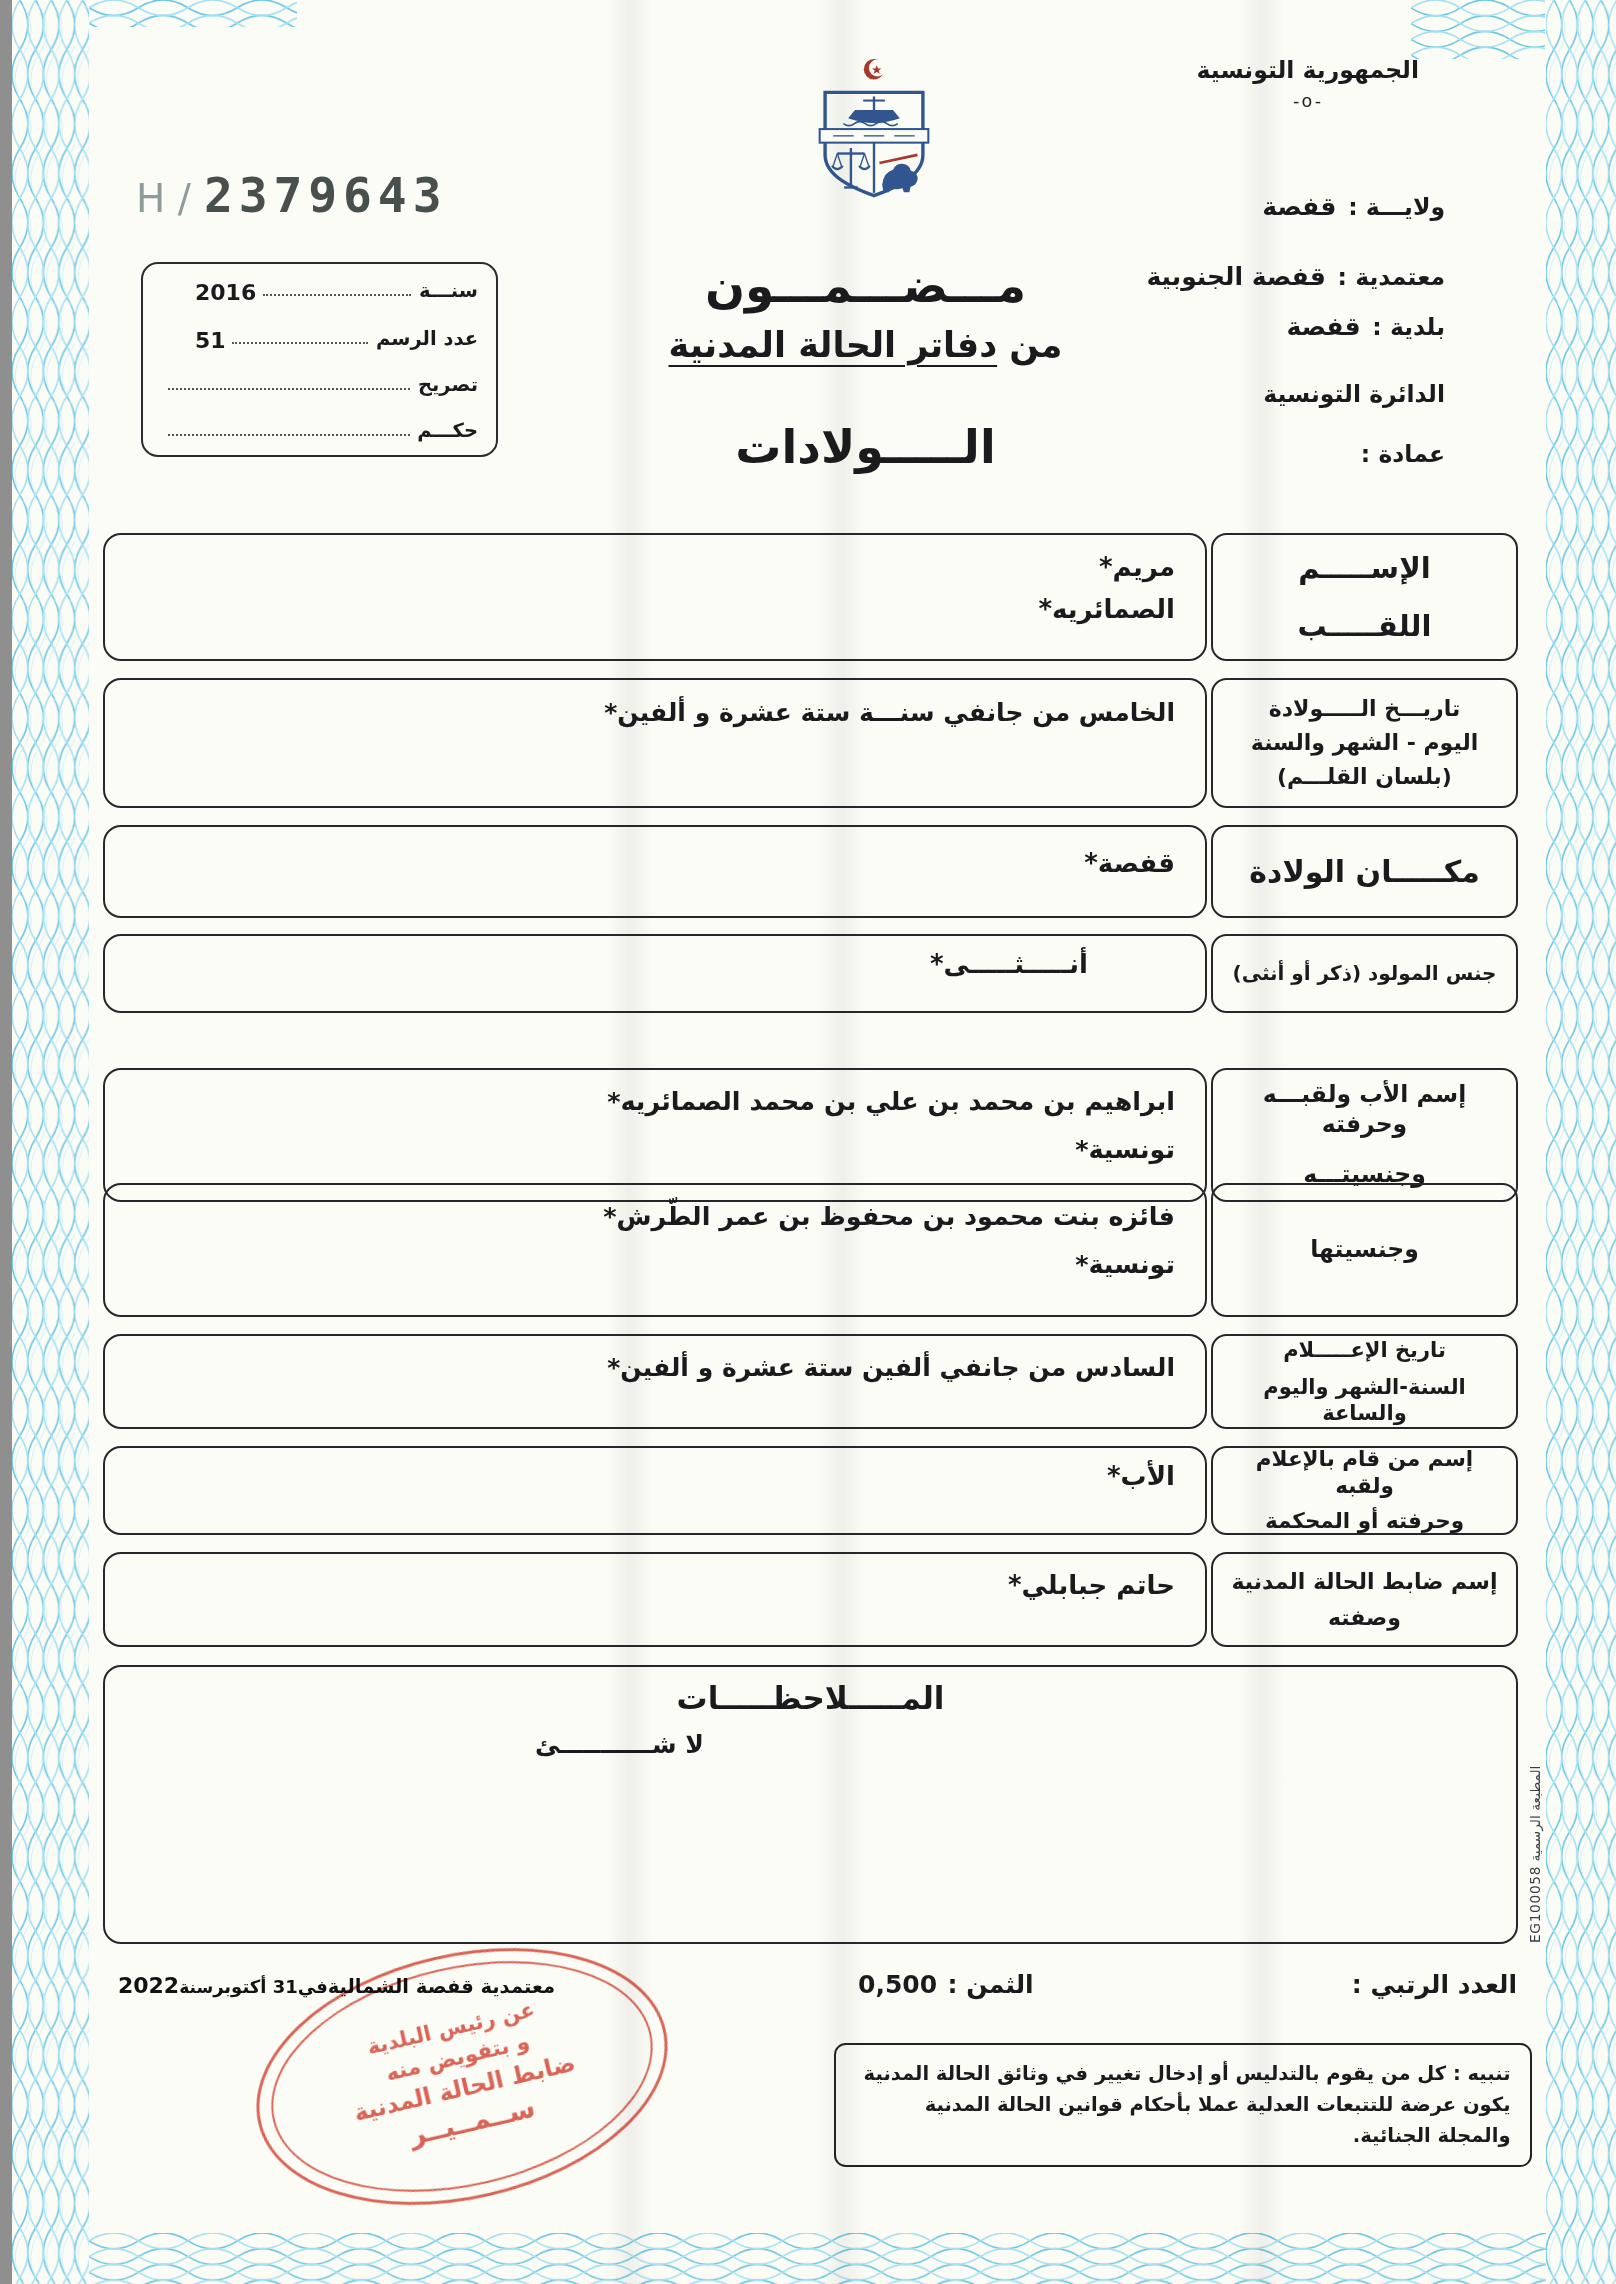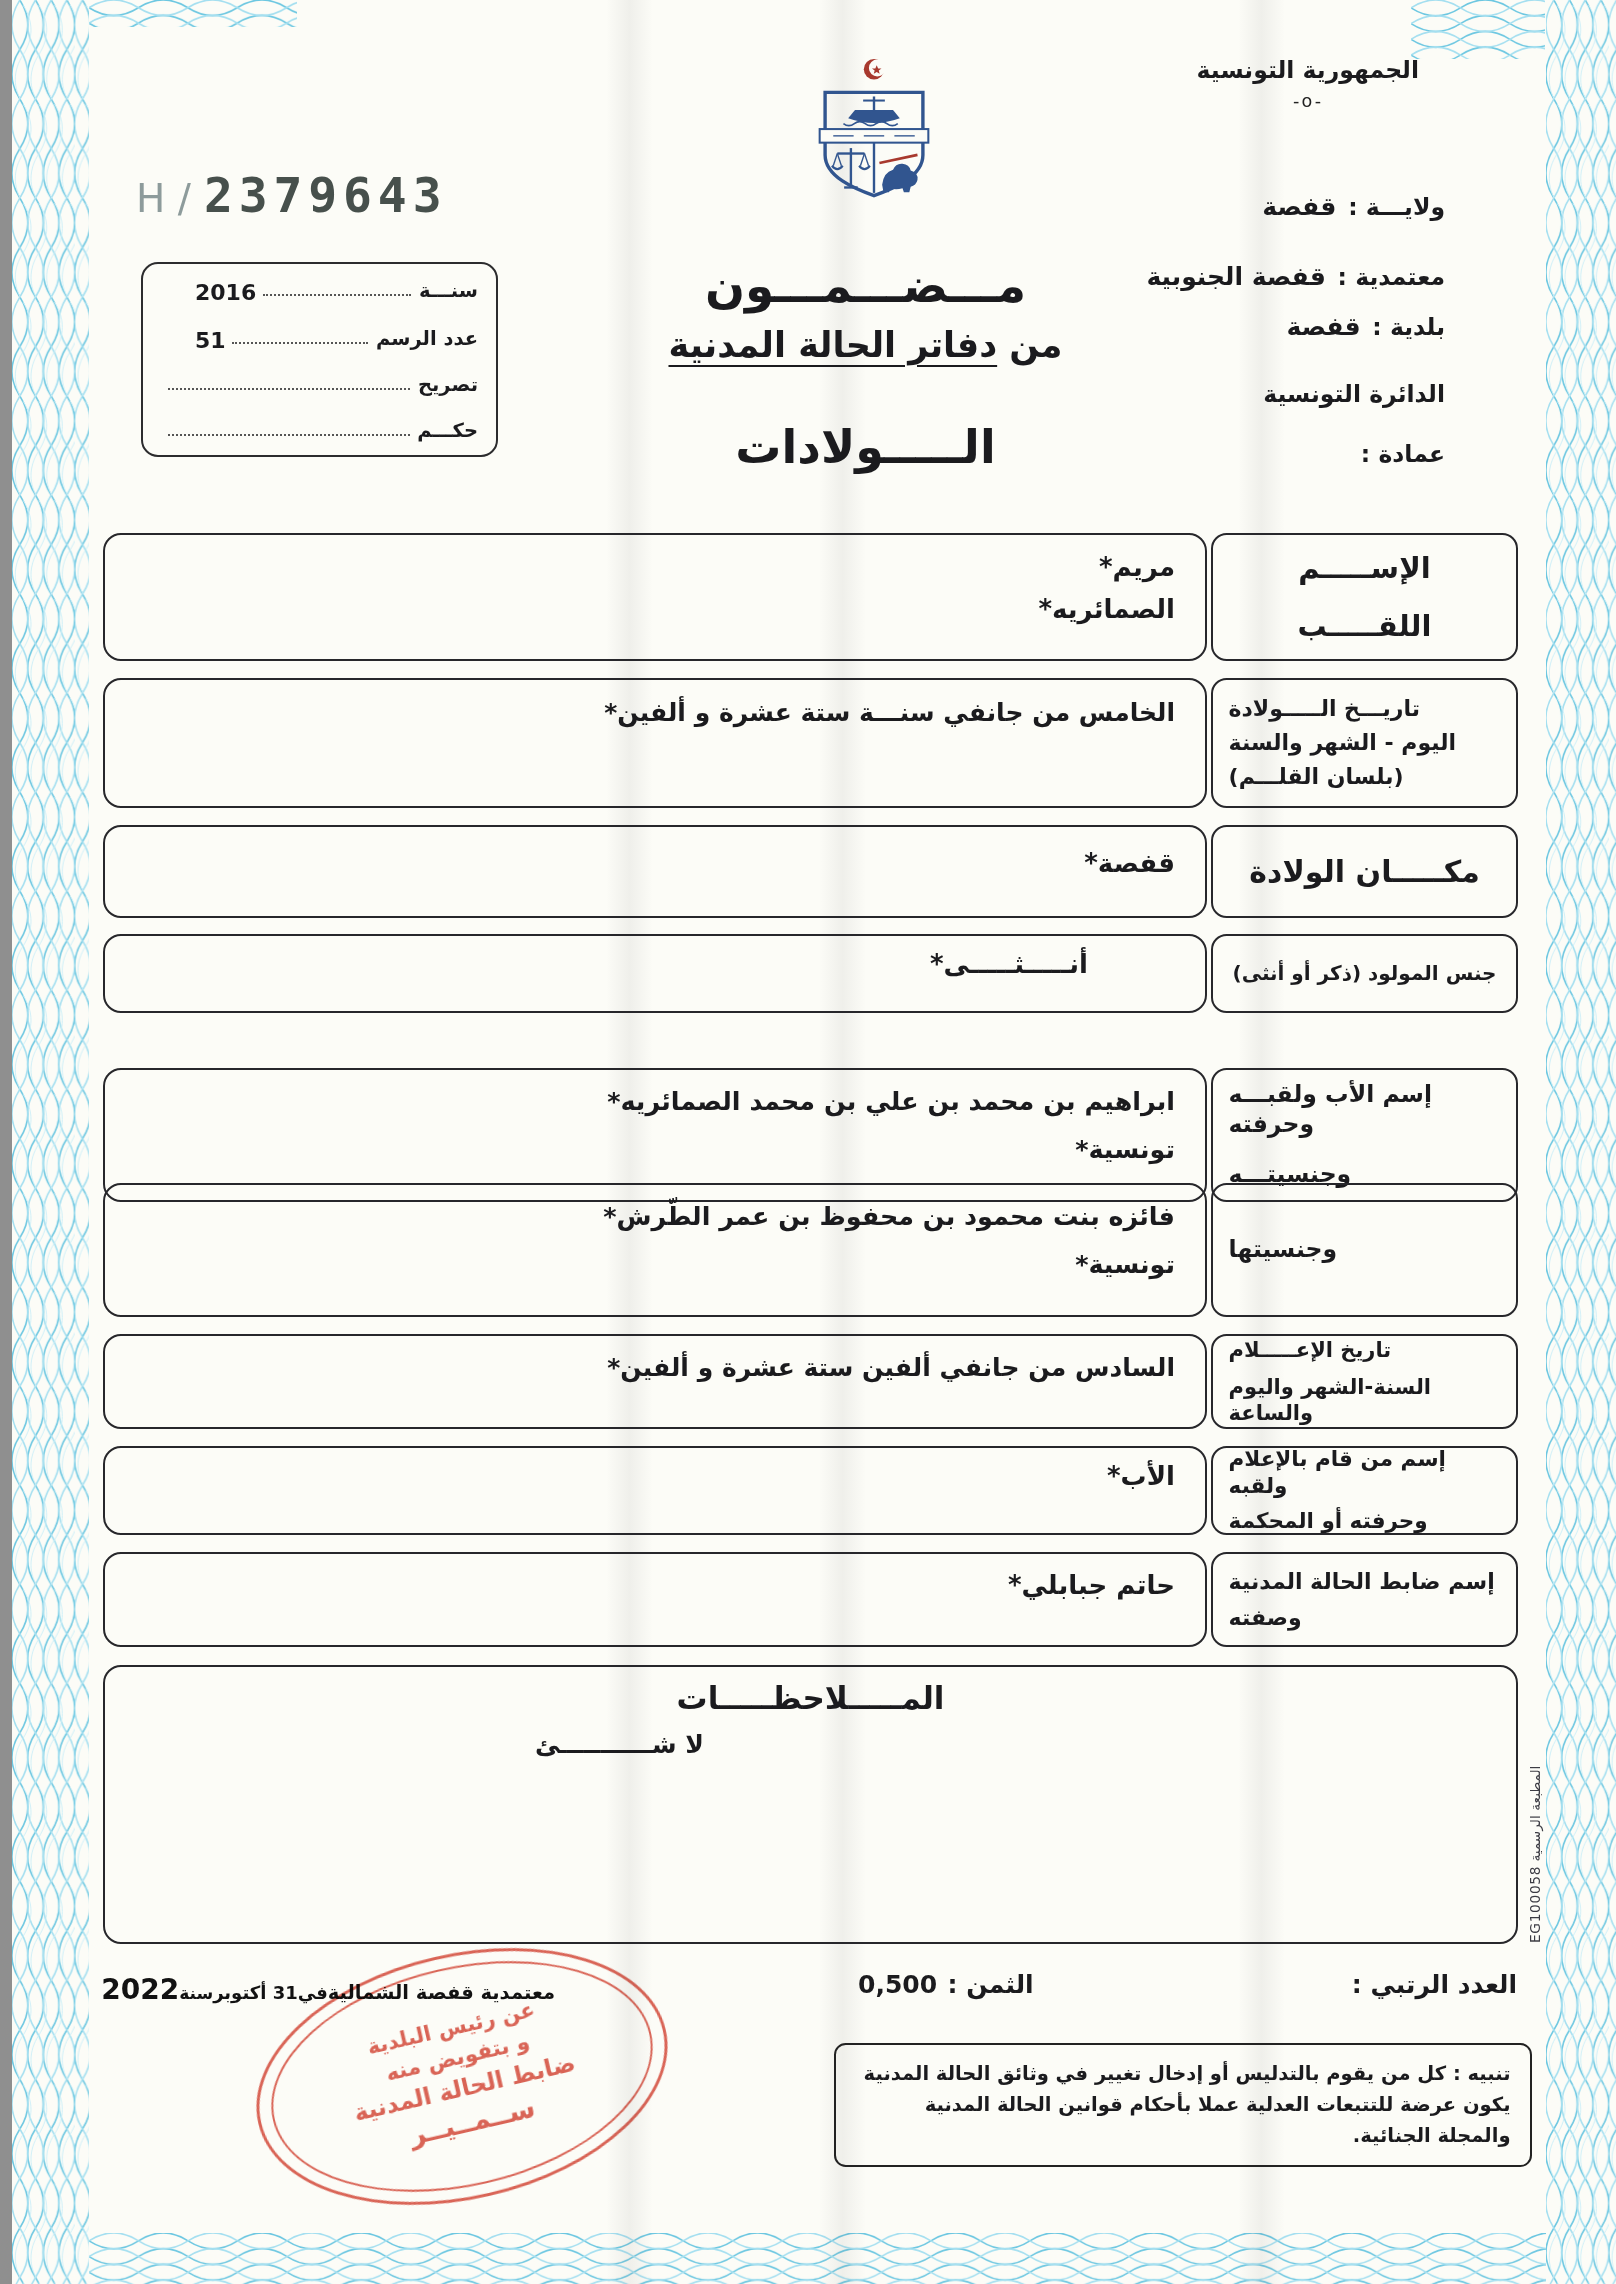--- a/index.html
+++ b/index.html
@@ -43,21 +43,21 @@
   
   .title-block{position:absolute;left:585px;top:258px;width:537px;text-align:center;direction:rtl}
   .title1{font-size:47px;font-weight:700;letter-spacing:1.3px}
   .title2{font-size:35px;font-weight:700;margin-top:11.7px}
   .title2 .u{text-decoration:underline;text-underline-offset:7.8px;text-decoration-thickness:2px}
   .title3{font-size:46px;font-weight:700;margin-top:55px}
   
   .vbox{position:absolute;left:91px;width:1104px;border:2px solid #27272b;border-radius:18px;
     direction:rtl;display:flex;flex-direction:column}
   .lbox{position:absolute;left:1199px;width:307px;border:2px solid #27272b;border-radius:15.6px;
-    direction:rtl;display:flex;flex-direction:column;justify-content:center;padding:7.8px 15.6px;text-align:left}
+    direction:rtl;display:flex;flex-direction:column;justify-content:center;padding:7.8px 15.6px;text-align:center}
   .vline{font-weight:700;font-size:26px;padding:0 30px;white-space:nowrap}
   .lab{font-weight:700;line-height:1.25}
   .vb1,.lb1{top:533px;height:128px}
   .vb2,.lb2{top:678px;height:130px}
   .vb3,.lb3{top:825px;height:93px}
   .vb4,.lb4{top:934px;height:79px}
   .vb5,.lb5{top:1068px;height:134px}
   .vb6,.lb6{top:1183px;height:134px}
   .vb7,.lb7{top:1334px;height:95px}
   .vb8,.lb8{top:1446px;height:89px}
@@ -82,21 +82,21 @@
   
   .remarks{position:absolute;left:91px;top:1665px;width:1415px;height:279px;
     border:2px solid #27272b;border-radius:18px;direction:rtl}
   .remarks-title{text-align:center;font-size:31px;font-weight:700;padding-top:13px}
   .remarks-value{position:absolute;left:430px;top:63px;font-size:25px;font-weight:700}
   
   .ordinal{position:absolute;right:111px;top:1970px;font-size:25px;font-weight:700;direction:rtl;white-space:nowrap}
   .price{position:absolute;left:846px;top:1970px;font-size:25px;font-weight:700;direction:rtl;display:flex;gap:10.4px;white-space:nowrap}
   .datestamp{position:absolute;left:134px;top:1973px;width:409px;direction:rtl;display:flex;
     justify-content:space-between;align-items:baseline;font-weight:700;color:#121212;white-space:nowrap}
-  .ds-office{font-size:19.5px}.ds-in{font-size:18px}.ds-word{font-size:17px}.ds-year{font-size:28px}
+  .ds-office{font-size:19.5px}.ds-in{font-size:18px}.ds-word{font-size:17px}.ds-year{font-size:22px}
   .notice{position:absolute;left:822px;top:2043px;width:698px;min-height:96px;
     border:2px solid #222;border-radius:11.7px;padding:13px 19.5px;direction:rtl;text-align:right;
     font-size:19.5px;font-weight:600;line-height:1.6}
   
   .stamp{position:absolute;left:240px;top:1949px;width:420px;height:255px;
     transform:rotate(-13deg);color:#d64a3b;mix-blend-mode:multiply;opacity:.85;filter:blur(0.3px)}
   .stamp .oval1{position:absolute;inset:5.2px 1.3px;border:3.9px solid currentColor;border-radius:50%}
   .stamp .oval2{position:absolute;inset:18px 15.6px;border:2px solid currentColor;border-radius:50%}
   .stamp .stext{position:absolute;inset:0;display:flex;flex-direction:column;align-items:center;
     justify-content:center;gap:5.2px;direction:rtl;font-weight:700;text-align:center}

